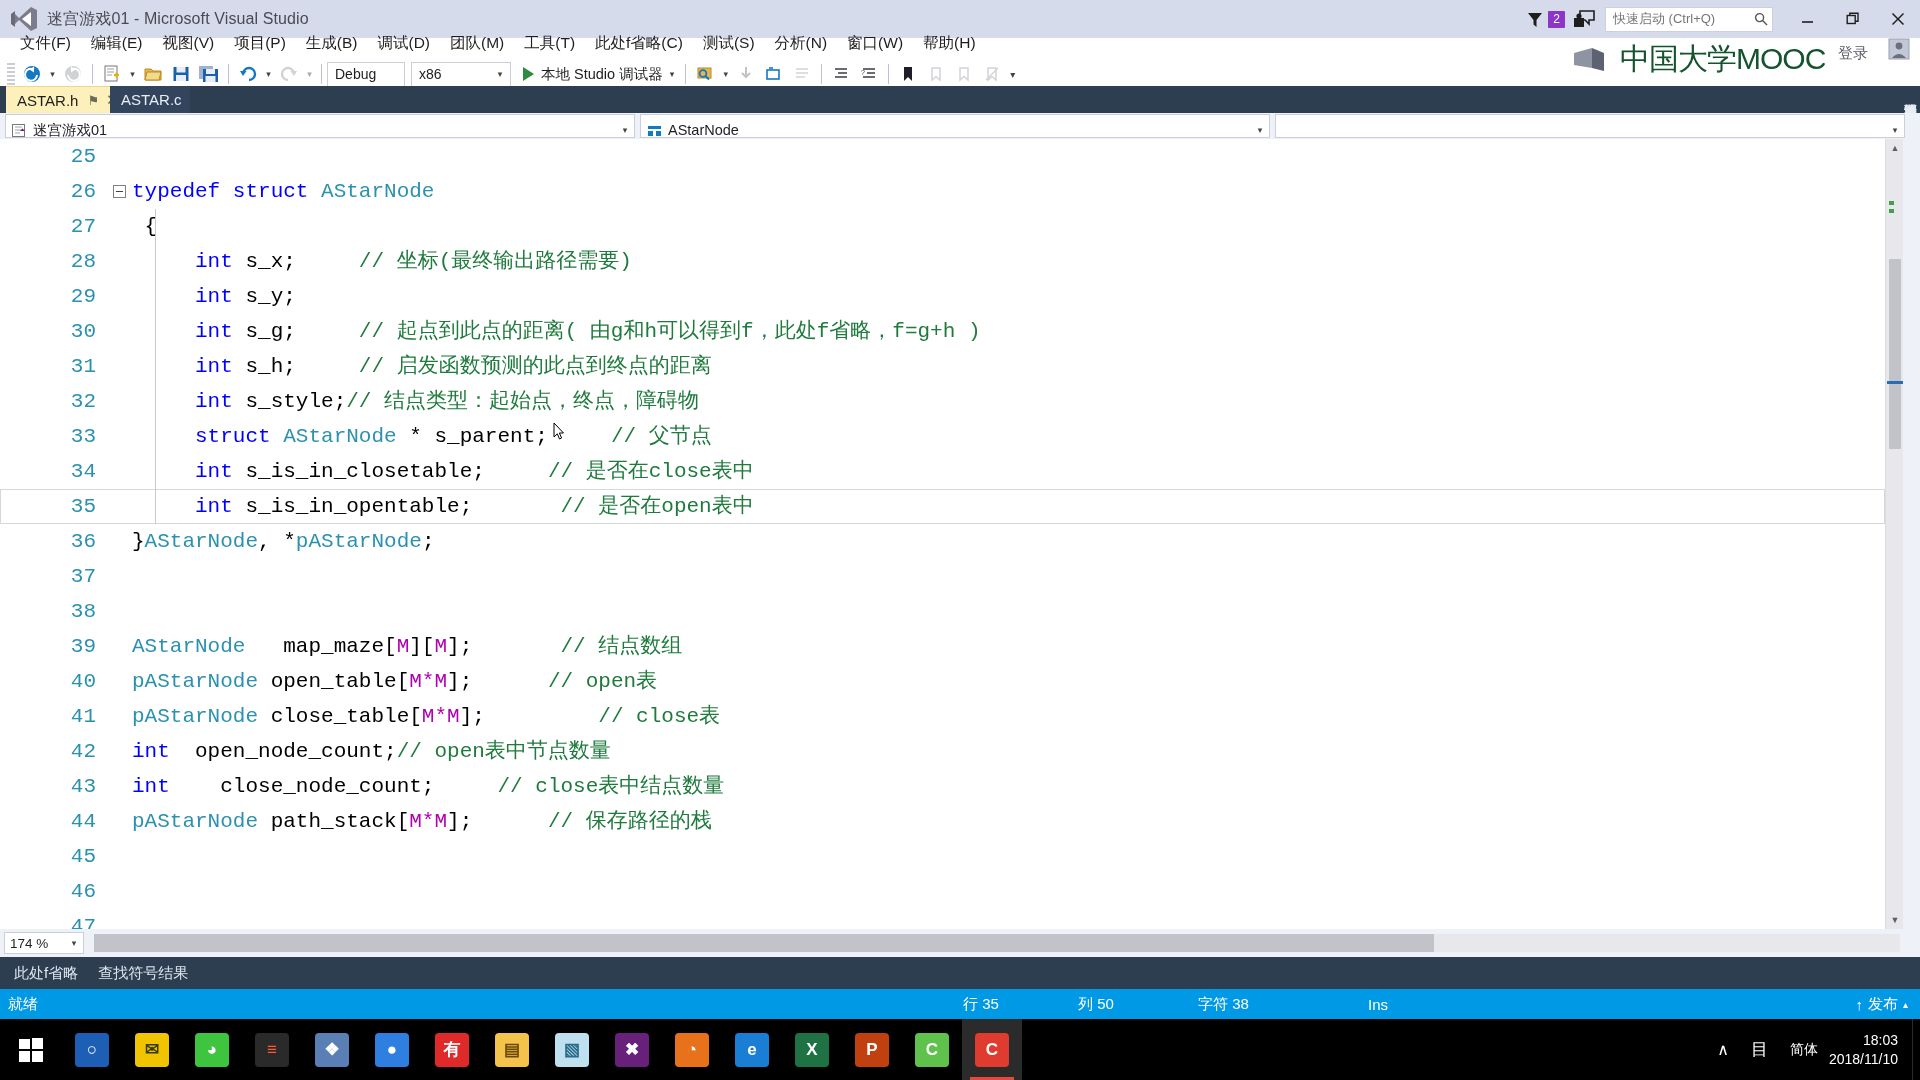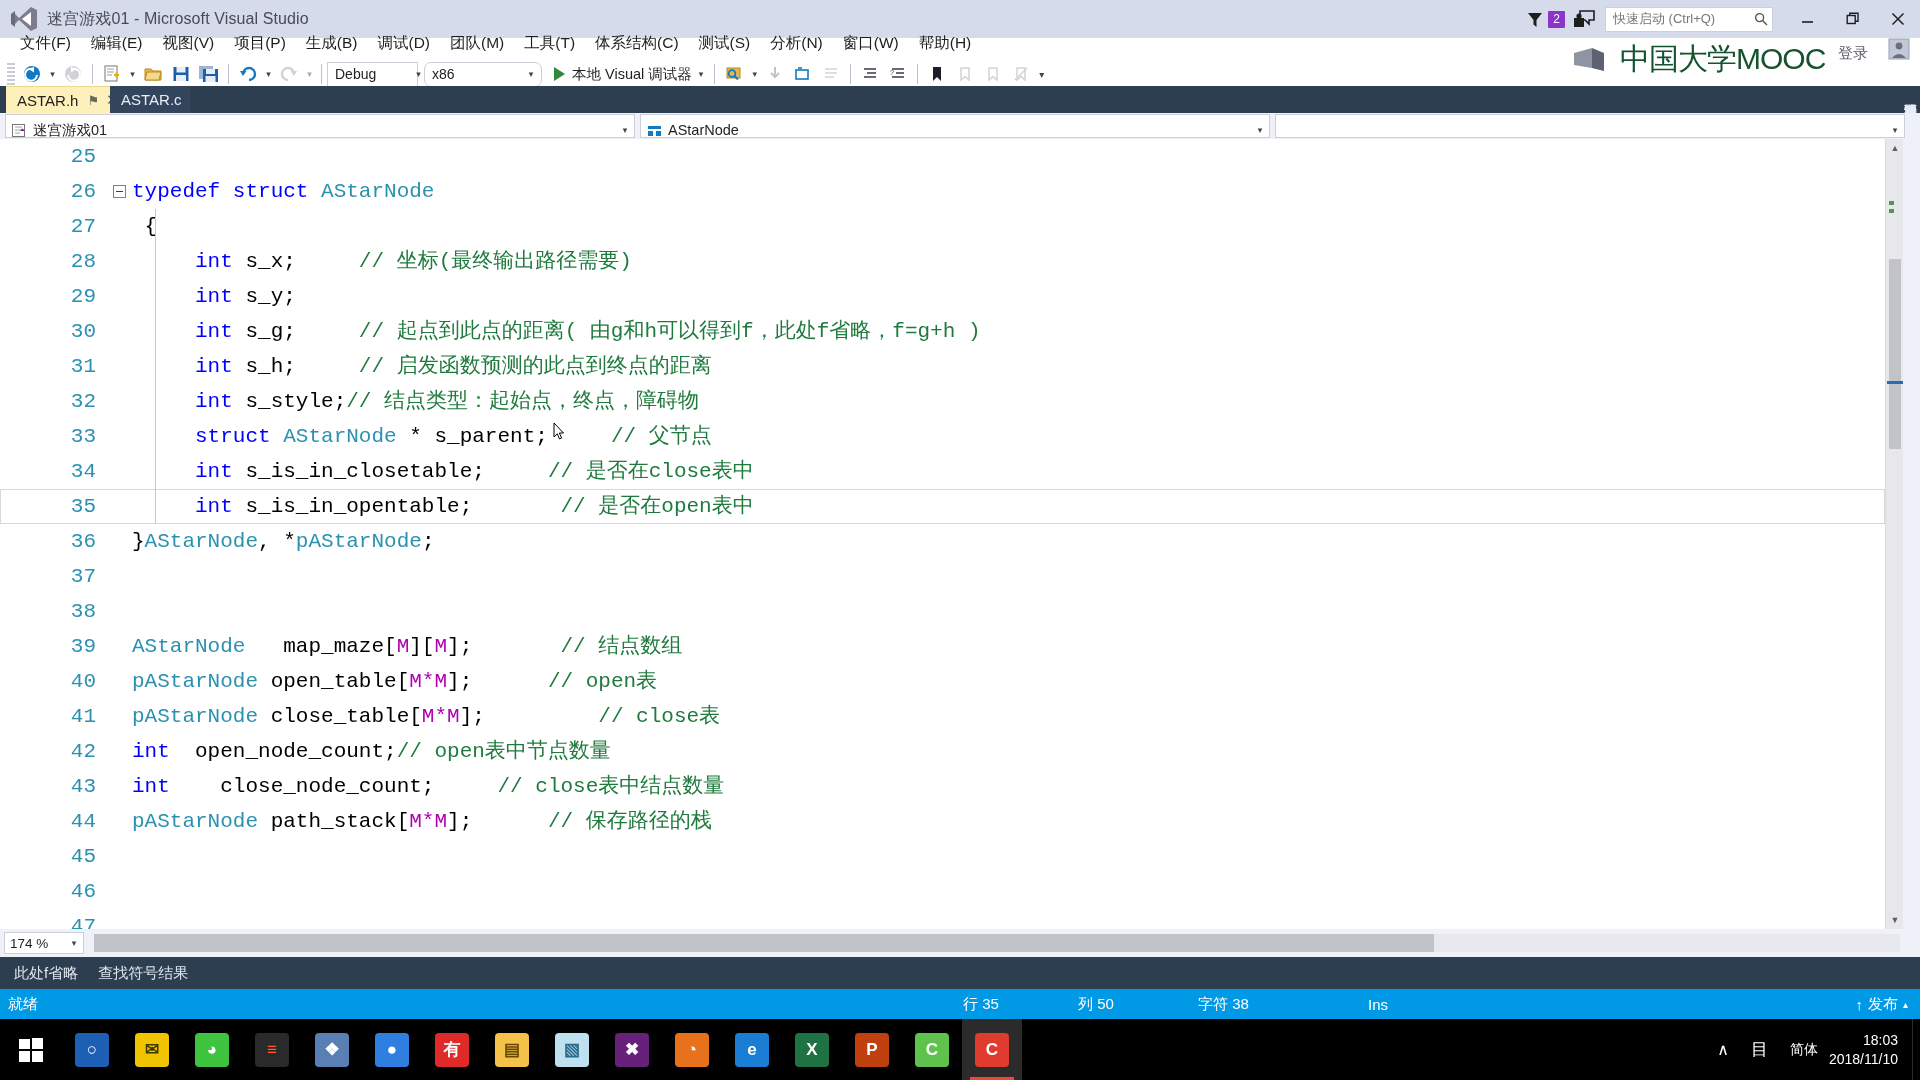--- a/index.html
+++ b/index.html
@@ -72,22 +72,22 @@
     margin: 0 3px; }
   .tb-btn { width: 26px; height: 26px; display:flex; align-items:center; justify-content:center; margin:0 1px; }
   .tb-caret { width: 13px; height: 26px; display:flex; align-items:center; justify-content:center; }
   .tb-sep { width: 1px; height: 20px; background: #bcc2d4; margin: 0 5px; }
   .tb-combo {
     height: 25px; background: #fff; border: 1px solid #ccced9;
     display: flex; align-items: center; padding: 0 3px 0 7px;
     font-size: 14px; color: #1e1e1e;
   }
   .tb-combo .cv { flex: 1; white-space: nowrap; }
-  .tb-combo.debug { width: 91px; gap: 40px; }
-  .tb-combo.plat { width: 118px; border-radius: 7px; }
+  .tb-combo.debug { width: 78px; gap: 40px; }
+  .tb-combo.plat { width: 100px; }
   .combo-caret { width: 14px; text-align:center; color:#444; font-size:9px; }
   .tb-run {
     display:flex; align-items:center; height: 26px; padding: 0 6px 0 4px;
     font-size: 14.5px; color:#1e1e1e; white-space: nowrap;
   }
   .tri-green {
     width:0;height:0;border-left:11px solid #2d8a3e;
     border-top:7px solid transparent;border-bottom:7px solid transparent;
     margin-right:7px;
   }
@@ -316,21 +316,21 @@
 
   <div class="menubar">
     <div class="menu-item">文件(F)</div>
     <div class="menu-item">编辑(E)</div>
     <div class="menu-item">视图(V)</div>
     <div class="menu-item">项目(P)</div>
     <div class="menu-item">生成(B)</div>
     <div class="menu-item">调试(D)</div>
     <div class="menu-item">团队(M)</div>
     <div class="menu-item">工具(T)</div>
-    <div class="menu-item">体系结构(C)</div>
+    <div class="menu-item">此处f省略(C)</div>
     <div class="menu-item">测试(S)</div>
     <div class="menu-item">分析(N)</div>
     <div class="menu-item">窗口(W)</div>
     <div class="menu-item">帮助(H)</div>
   </div>
 
   <div style="position:absolute; top:33px; left:1572px; width:290px; height:52px; display:flex; align-items:center;">
     <svg width="44" height="30" viewBox="0 0 44 30" style="flex:none;margin-right:4px;">
       <path d="M2,9 L20,4 L20,24 L2,21 Z" fill="#8f94a3"></path>
       <path d="M20,4 L32,9 L32,27 L20,24 Z" fill="#5d6272"></path>
@@ -418,21 +418,21 @@
       <span class="combo-caret">▾</span>
     </div>
     <div style="width:6px;"></div>
     <div class="tb-combo plat">
       <span class="cv">x86</span>
       <span class="combo-caret">▾</span>
     </div>
     <div style="width:8px;"></div>
     <div class="tb-run">
       <span class="tri-green"></span>
-      <span>本地 Visual 调试器</span>
+      <span>本地 Studio 调试器</span>
       <span style="margin-left:7px;font-size:9px;color:#444;">▾</span>
     </div>
     <div class="tb-sep"></div>
 
     <div class="tb-btn">
       <svg width="20" height="20" viewBox="0 0 20 20">
         <rect x="3" y="4" width="13" height="10" fill="#e8b64c" stroke="#b88b20"></rect>
         <circle cx="8" cy="9.5" r="3.4" fill="none" stroke="#1279c4" stroke-width="1.8"></circle>
         <line x1="10.5" y1="12" x2="14" y2="15.5" stroke="#1279c4" stroke-width="2"></line>
       </svg>

